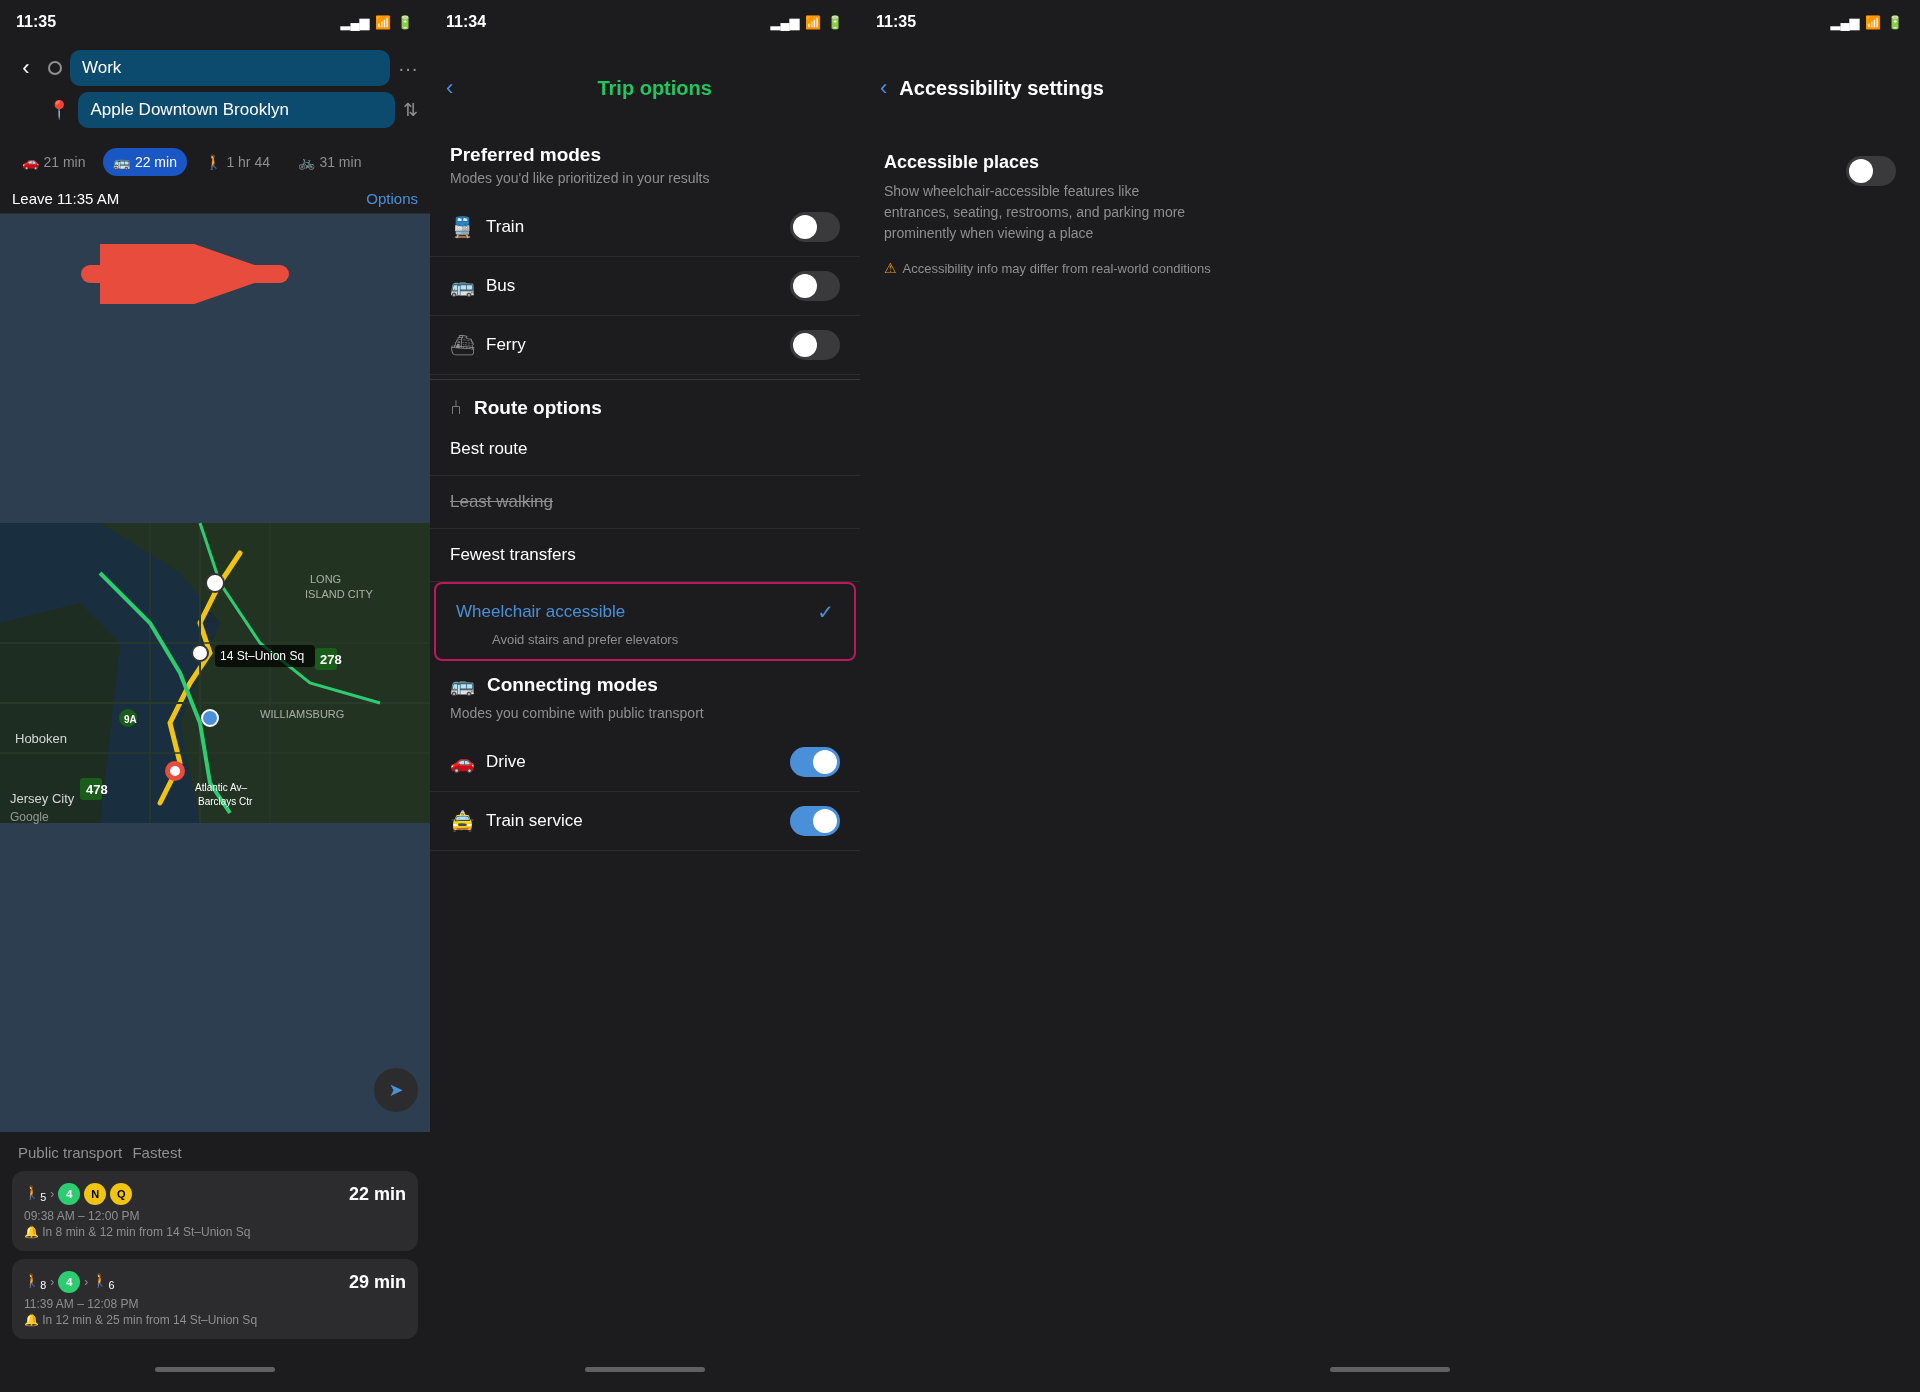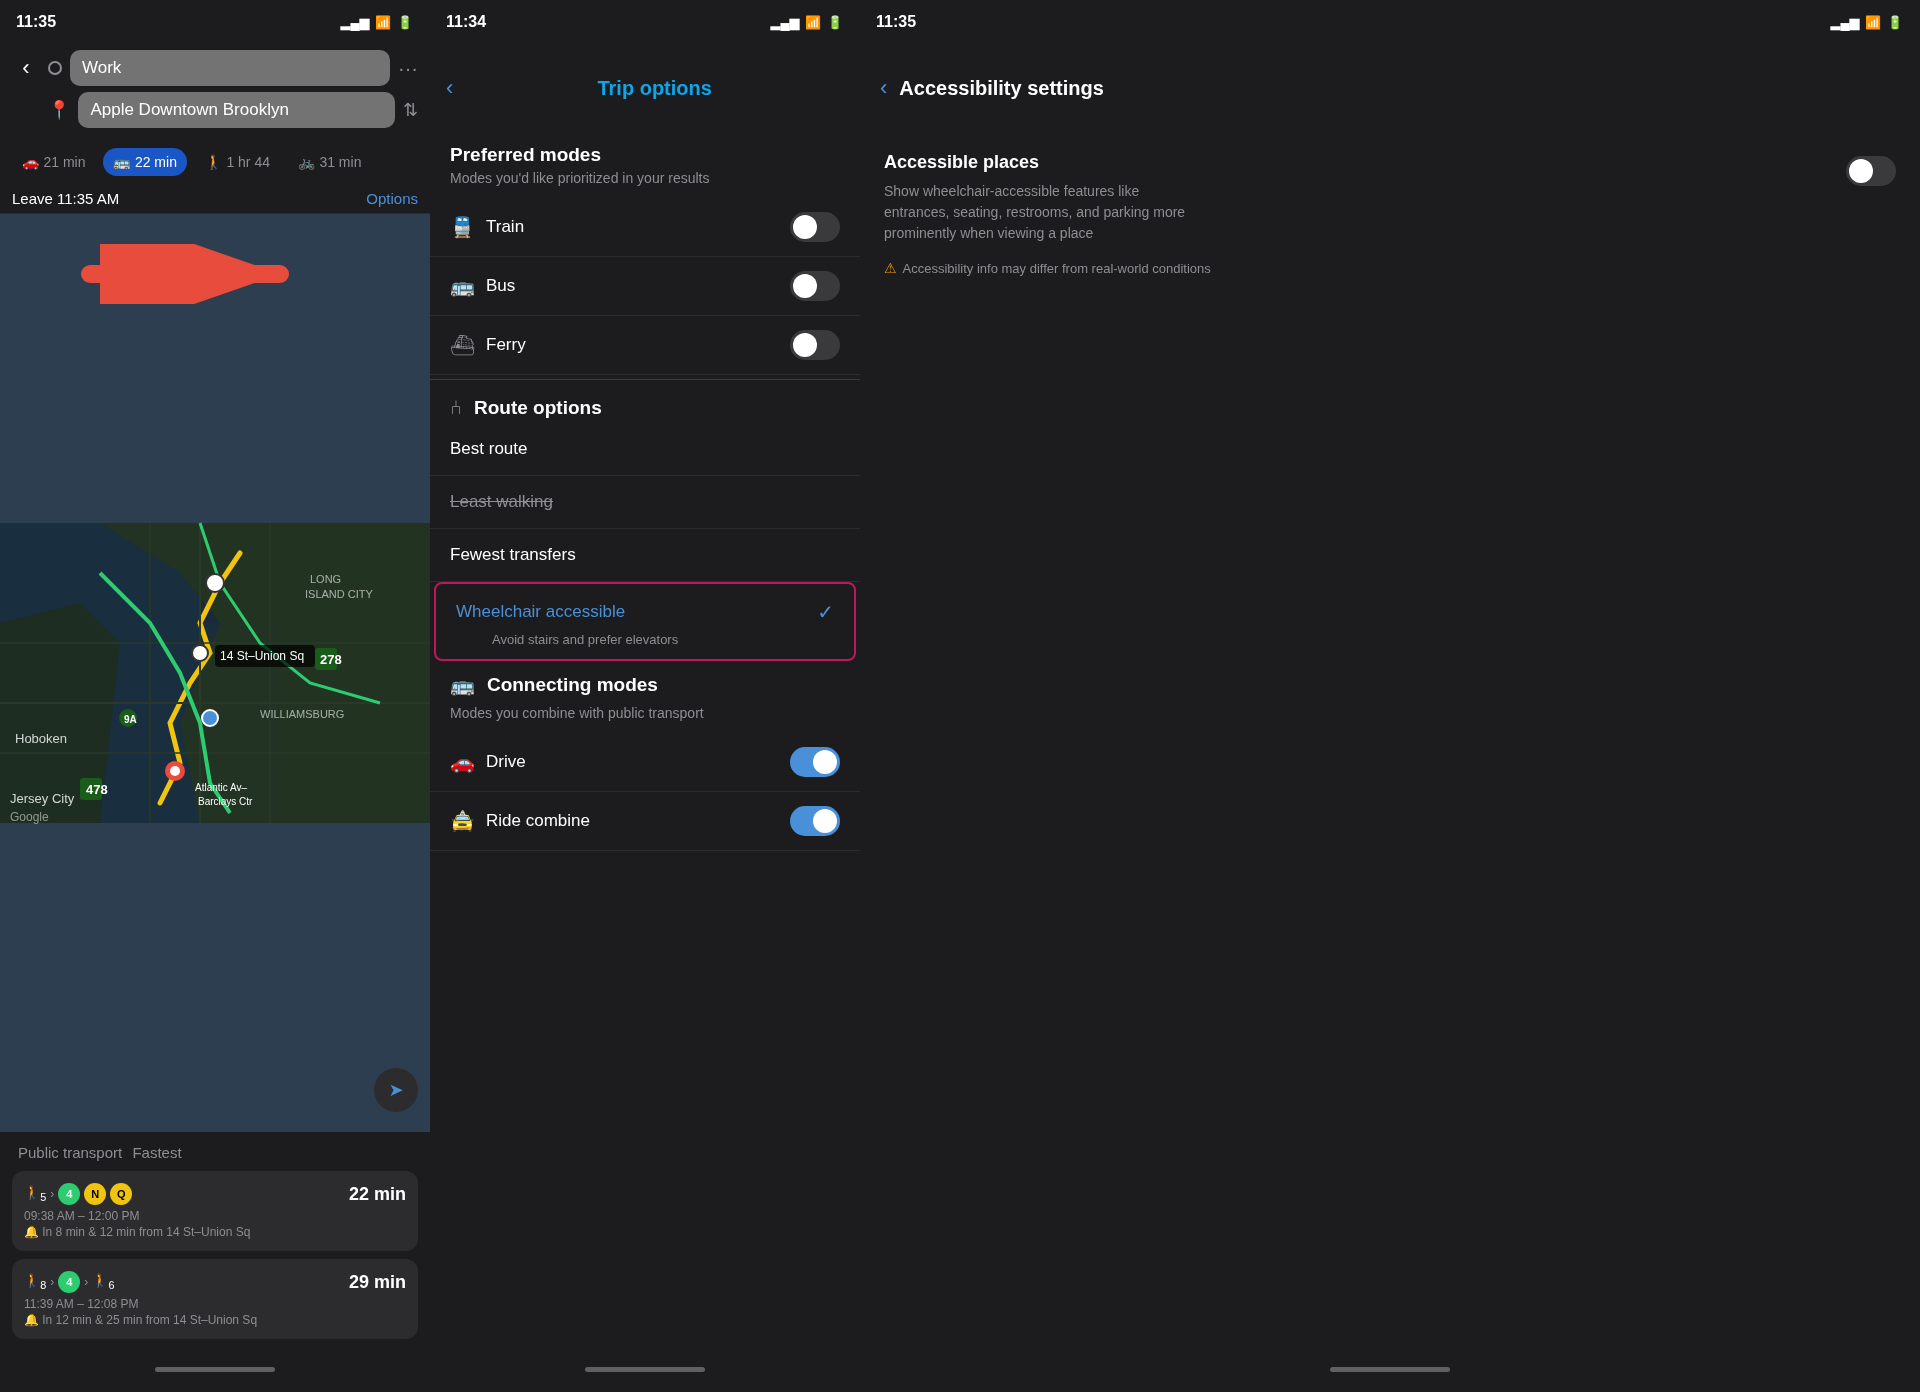--- a/index.html
+++ b/index.html
@@ -81,21 +81,21 @@
     }
 
     .pin-icon {
       color: #e74c3c;
       font-size: 18px;
       flex-shrink: 0;
     }
 
     .search-input {
       flex: 1;
-      background: #737373;
+      background: #0c4a6e;
       border: none;
       border-radius: 10px;
       padding: 8px 12px;
       color: #fff;
       font-size: 17px;
     }
 
     .more-btn {
       color: #8e8e93;
       font-size: 20px;
@@ -279,21 +279,21 @@
     }
 
     .back-arrow {
       color: #4a90d9;
       font-size: 22px;
     }
 
     .panel-title {
       flex: 1;
       text-align: center;
-      color: #0ea5e9;
+      color: #22c55e;
       font-size: 20px;
       font-weight: 600;
     }
 
     .section-label {
       color: #fff;
       font-size: 19px;
       font-weight: 600;
       padding: 12px 20px 4px;
     }
@@ -761,21 +761,21 @@
   <div class="trip-option-row">
     <span class="trip-option-icon">🚗</span>
     <span class="trip-option-label">Drive</span>
     <div class="toggle toggle-on">
       <div class="toggle-knob"></div>
     </div>
   </div>
 
   <div class="trip-option-row">
     <span class="trip-option-icon">🚖</span>
-    <span class="trip-option-label">Ride combine</span>
+    <span class="trip-option-label">Train service</span>
     <div class="toggle toggle-on">
       <div class="toggle-knob"></div>
     </div>
   </div>
 
   <div class="bottom-bar">
     <div class="home-indicator"></div>
   </div>
 </div>
 

